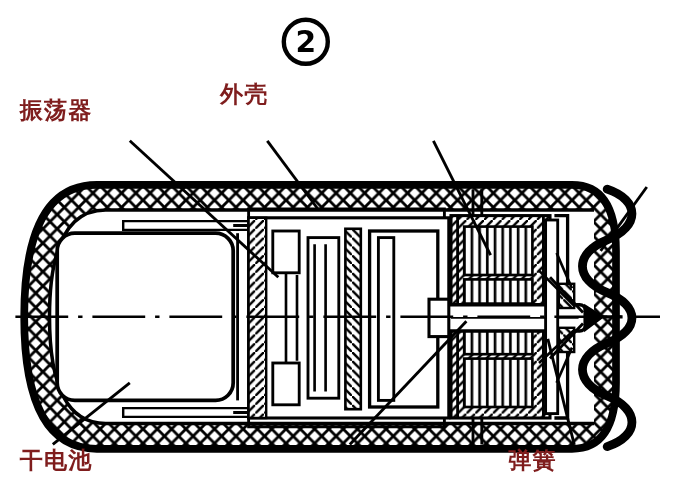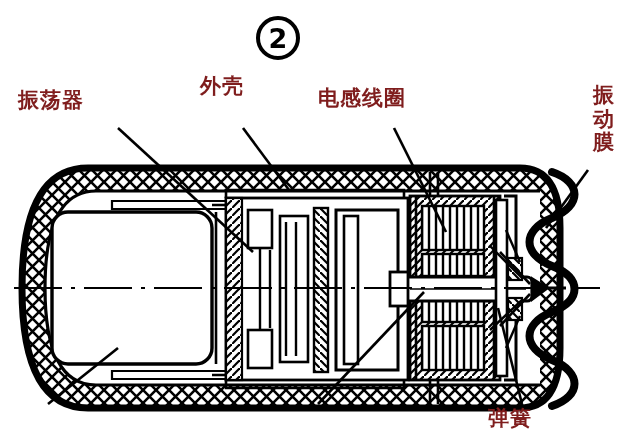--- a/index.html
+++ b/index.html
@@ -206,21 +206,20 @@
       <line x1="48" y1="404" x2="118" y2="348"></line>
       <line x1="318" y1="404" x2="424" y2="292"></line>
       <line x1="522" y1="404" x2="498" y2="308"></line>
     </g>
   </svg>
 
   <div class="lbl lbl-h" style="left:18px; top:90px;">振荡器</div>
 
   <div class="lbl lbl-h" style="left:200px; top:76px;">外壳</div>
 
-  <div class="lbl lbl-h" style="left:318px; top:88px;">电感线圈</div>
-
-  <div class="lbl lbl-v" style="left:592px; top:84px;">振动膜</div>
-
-
-
-  <div class="lbl lbl-h" style="left:488px; top:408px;font-family:Liberation Serif, serif;">弹簧</div>
+
+
+  <div class="lbl lbl-h" style="left:18px; top:408px;">干电池</div>
+
+
+  <div class="lbl lbl-h" style="left:462px; top:408px;font-family:Liberation Serif, serif;">弹簧</div>
 
 </div>
 
 </body></html>

